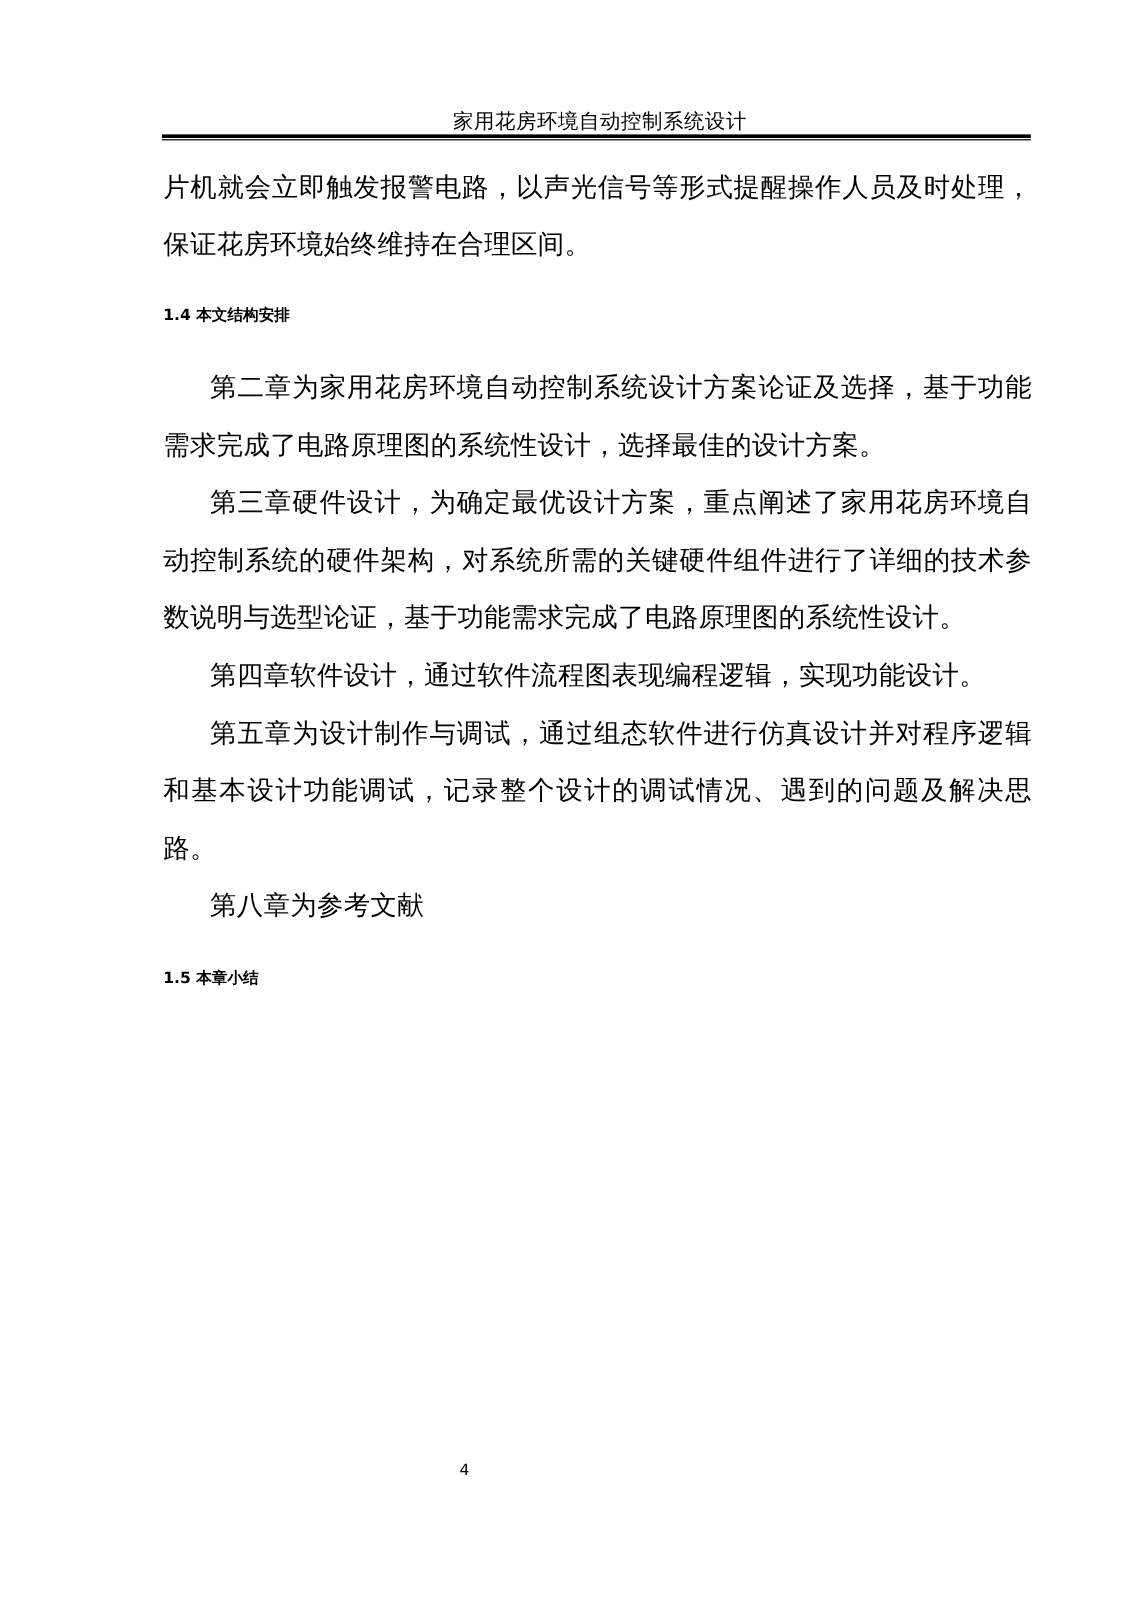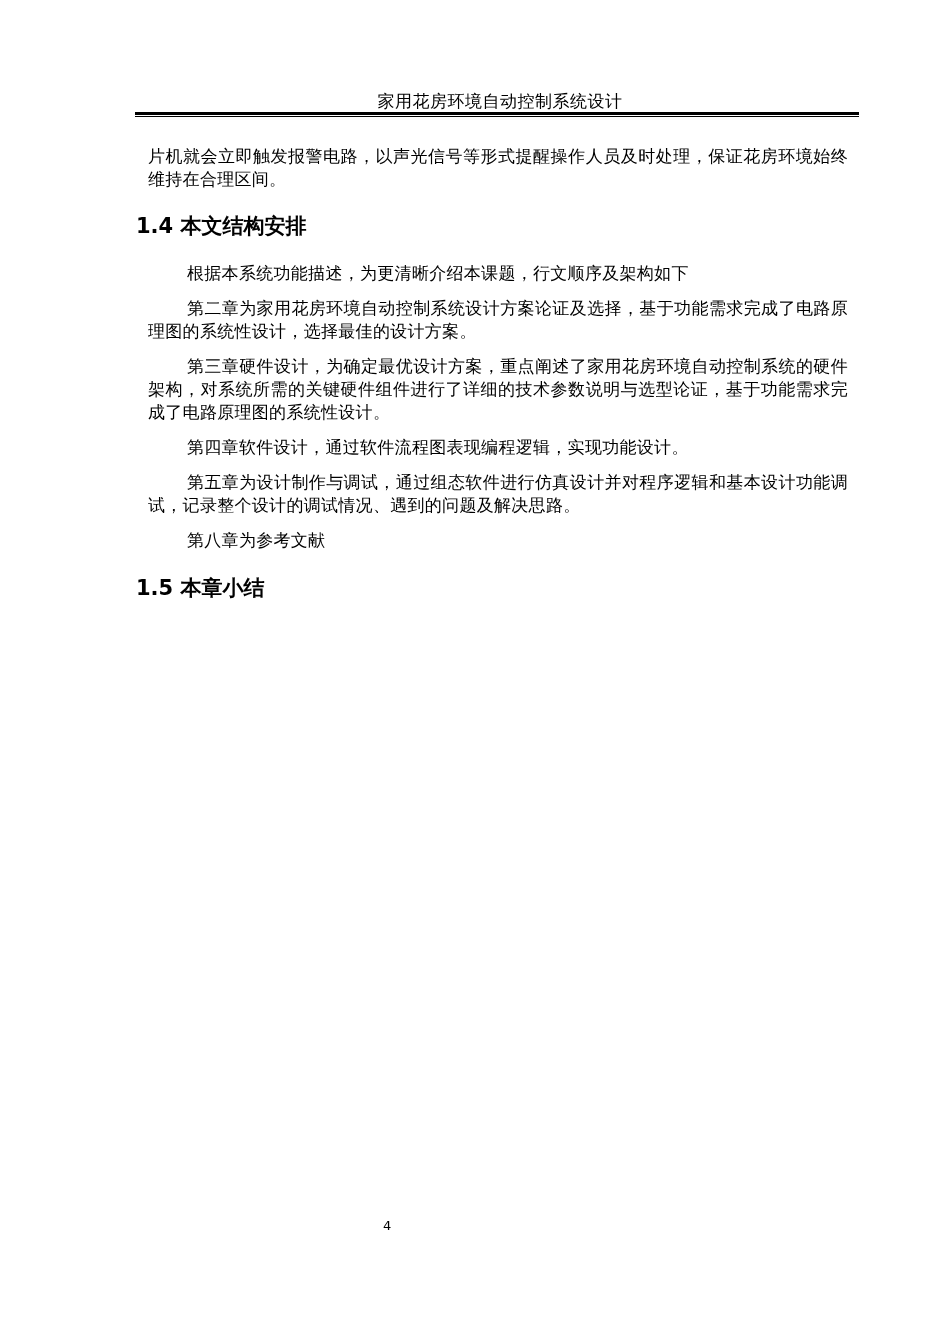--- a/index.html
+++ b/index.html
@@ -4,43 +4,42 @@
 <style>
   html, body { margin: 0; padding: 0; background: #ffffff; }
   body { width: 950px; height: 1344px; position: relative; overflow: hidden;
          font-family: "DejaVu Serif", "Liberation Serif", serif; color: #000; }
   .header-title { position: absolute; left: 0; width: 1000px; top: 90px; text-align: center;
          font-size: 17px; letter-spacing: 0.5px; }
   .header-rule { position: absolute; left: 135px; width: 724px; top: 112px; }
   .header-rule .thick { height: 3px; background: #000; }
   .header-rule .thin { height: 1px; background: #000; margin-top: 1px; }
   .body { position: absolute; left: 136px; width: 724px; top: 133px; }
-  .para { font-size: 17px; line-height: 23px; margin: 12px; text-align: justify; letter-spacing: 0.3px; }
+  .para { font-size: 22px; line-height: 48px; margin: 0; text-align: justify; letter-spacing: 0.3px; }
   .para.indent { text-indent: 39px; }
-  .heading { font-family: "DejaVu Sans", "Liberation Sans", sans-serif; font-size: 21px;
+  .heading { font-family: "DejaVu Sans", "Liberation Sans", sans-serif; font-size: 13px;
          margin: 0; line-height: 36px; }
   .h14 { margin-top: 17px; margin-bottom: 18px; }
   .h15 { margin-top: 18px; margin-bottom: 17px; }
   .page-number { position: absolute; left: 383px; top: 1218px; font-size: 13px;
          font-family: "DejaVu Sans", "Liberation Sans", sans-serif; }
 </style>
 </head>
 <body>
 
 <div class="header-title">家用花房环境自动控制系统设计</div>
 <div class="header-rule">
   <div class="thick"></div>
   <div class="thin"></div>
 </div>
 
 <div class="body">
   <p class="para">片机就会立即触发报警电路，以声光信号等形式提醒操作人员及时处理，保证花房环境始终维持在合理区间。</p>
 
   <h2 class="heading h14">1.4 本文结构安排</h2>
-  <p class="para indent">根据本系统功能描述，为更清晰介绍本课题，行文顺序及架构如下</p>
   <p class="para indent">第二章为家用花房环境自动控制系统设计方案论证及选择，基于功能需求完成了电路原理图的系统性设计，选择最佳的设计方案。</p>
   <p class="para indent">第三章硬件设计，为确定最优设计方案，重点阐述了家用花房环境自动控制系统的硬件架构，对系统所需的关键硬件组件进行了详细的技术参数说明与选型论证，基于功能需求完成了电路原理图的系统性设计。</p>
   <p class="para indent">第四章软件设计，通过软件流程图表现编程逻辑，实现功能设计。</p>
   <p class="para indent">第五章为设计制作与调试，通过组态软件进行仿真设计并对程序逻辑和基本设计功能调试，记录整个设计的调试情况、遇到的问题及解决思路。</p>
   <p class="para indent">第八章为参考文献</p>
 
   <h2 class="heading h15">1.5 本章小结</h2>
 </div>
 
 <div class="page-number">4</div>

